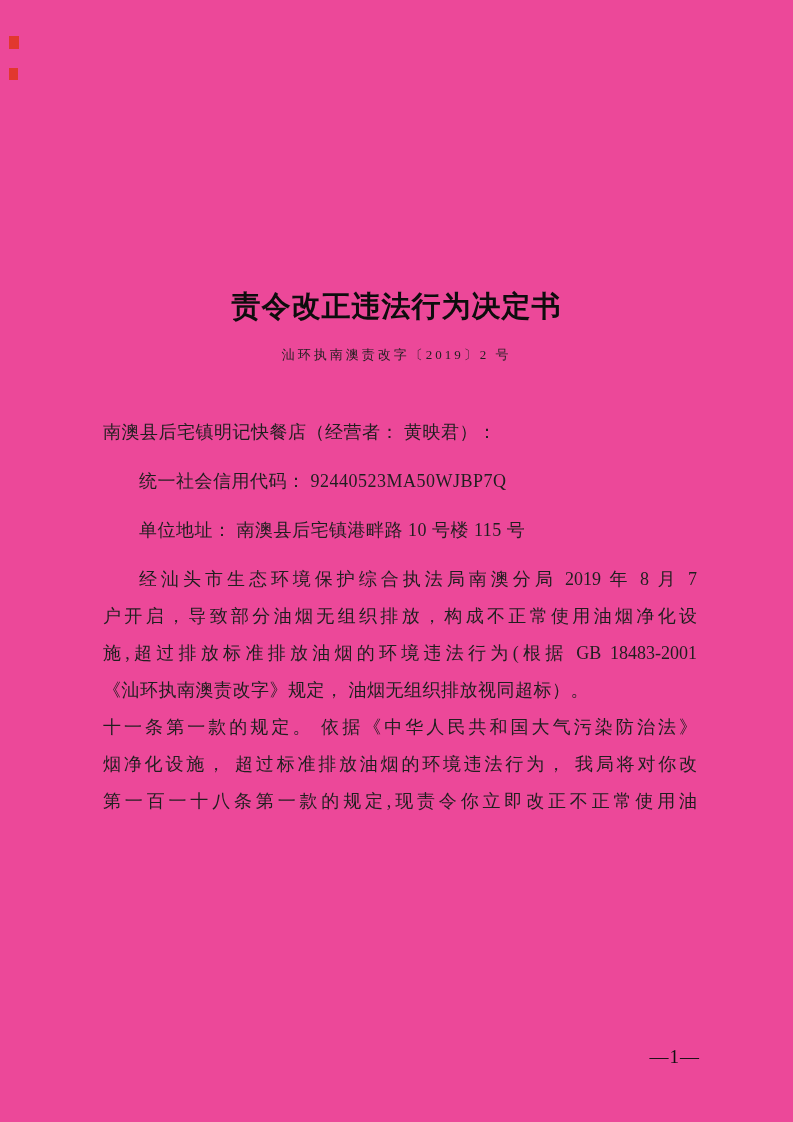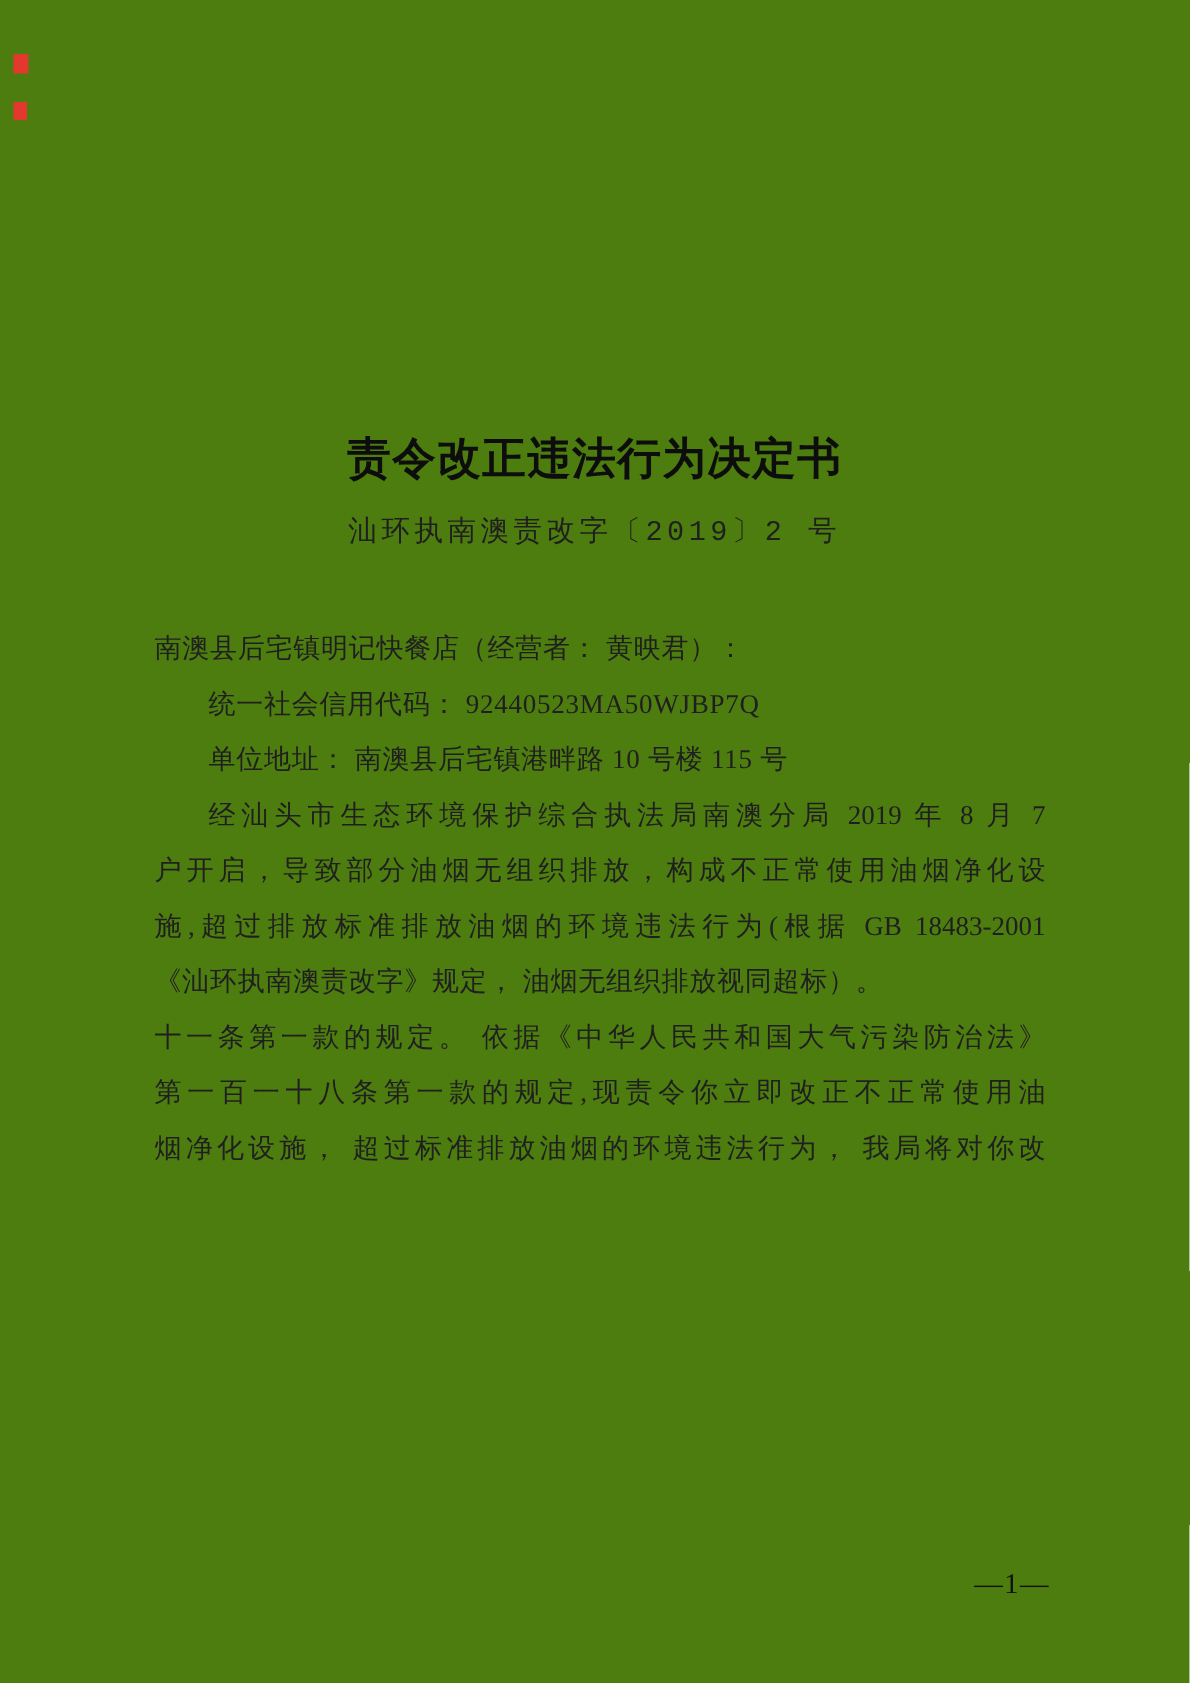--- a/index.html
+++ b/index.html
@@ -4,21 +4,21 @@
 <style>
   html, body {
     margin: 0;
     padding: 0;
     background: #ffffff;
   }
   .page {
     position: relative;
     width: 793px;
     height: 1122px;
-    background: #4d7c0f;
+    background: #ec4899;
     overflow: hidden;
     font-family: "Liberation Serif", "DejaVu Serif", serif;
     color: #1f1f1f;
   }
   .red-mark {
     position: absolute;
     left: 9px;
     background: #e2382e;
   }
   .red-mark-1 { top: 36px; width: 10px; height: 13px; }
@@ -36,25 +36,24 @@
     color: #0d0d0d;
     letter-spacing: 1px;
     font-family: "Liberation Serif", "DejaVu Serif", serif;
   }
   .doc-number {
     position: absolute;
     top: 342px;
     left: 0;
     width: 793px;
     text-align: center;
-    font-size: 19px;
+    font-size: 13px;
     line-height: 26px;
     letter-spacing: 3px;
     color: #1f1f1f;
-    font-family: Liberation Mono, monospace;
   }
   .doc-body {
     position: absolute;
     top: 414px;
     left: 103px;
     width: 594px;
     font-size: 18px;
     color: #1f1f1f;
   }
   .body-line {
@@ -65,20 +64,21 @@
   }
   .body-line.just {
     white-space: normal;
     text-align: justify;
     text-align-last: justify;
     text-justify: inter-character;
     letter-spacing: 0;
   }
   .body-line.ind {
     text-indent: 2em;
+    margin-top: 12px;
   }
   .page-number {
     position: absolute;
     top: 1046px;
     right: 93px;
     font-size: 19px;
     line-height: 22px;
     letter-spacing: 1px;
     color: #111111;
   }
@@ -97,19 +97,19 @@
 
   <div class="doc-body" id="doc-body">
       <div class="body-line">南澳县后宅镇明记快餐店（经营者： 黄映君）：</div>
       <div class="body-line ind">统一社会信用代码： 92440523MA50WJBP7Q</div>
       <div class="body-line ind">单位地址： 南澳县后宅镇港畔路 10 号楼 115 号</div>
       <div class="body-line ind just">经汕头市生态环境保护综合执法局南澳分局 2019 年 8 月 7</div>
       <div class="body-line just">户开启，导致部分油烟无组织排放，构成不正常使用油烟净化设</div>
       <div class="body-line just">施,超过排放标准排放油烟的环境违法行为(根据 GB 18483-2001</div>
       <div class="body-line">《汕环执南澳责改字》规定， 油烟无组织排放视同超标）。</div>
       <div class="body-line just">十一条第一款的规定。 依据《中华人民共和国大气污染防治法》</div>
+      <div class="body-line just">烟净化设施， 超过标准排放油烟的环境违法行为， 我局将对你改</div>
       <div class="body-line just">第一百一十八条第一款的规定,现责令你立即改正不正常使用油</div>
-      <div class="body-line just">烟净化设施， 超过标准排放油烟的环境违法行为， 我局将对你改</div>
     </div>
 
   <div class="page-number">—1—</div>
 
 </div>
 
 </body></html>

